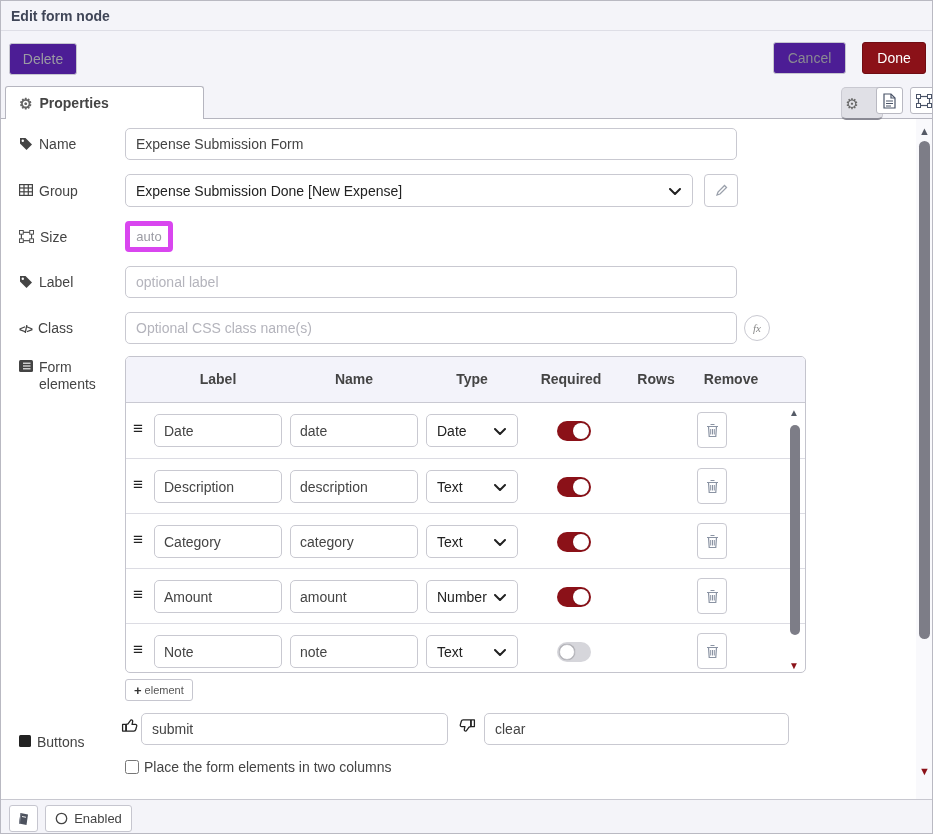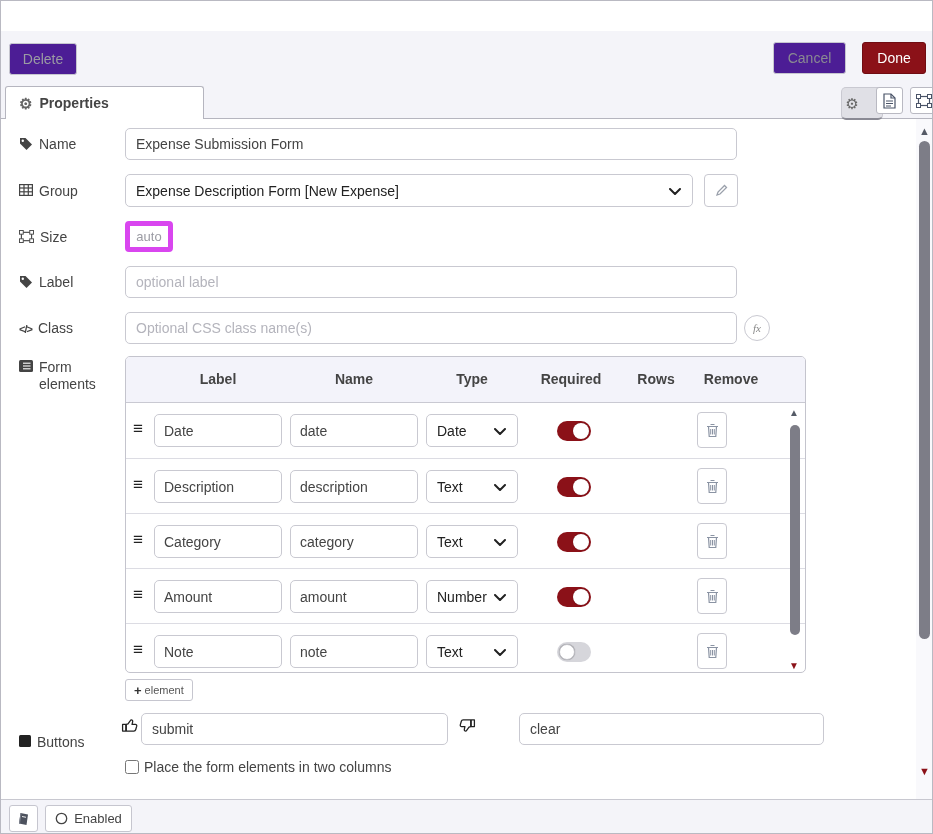--- a/index.html
+++ b/index.html
@@ -86,20 +86,23 @@
   .mscroll .up{position:absolute;top:6px;left:3px;font-size:11px;color:#555a66;}
   .mscroll .dn{position:absolute;top:646px;left:3px;font-size:11px;color:#8B1118;}
   .mscroll .thumb{position:absolute;left:3px;top:22px;width:11px;height:498px;background:#7d7d87;border-radius:6px;}
   .codeic{font-size:11px;font-weight:bold;color:#444;letter-spacing:-1px;}
 </style>
 </head>
 <body>
 
 <div class="dialog">
 
+  <div class="hdr">
+    <span class="hdr-title">Edit form node</span>
+  </div>
 
   <div class="toolbar">
     <button class="btn btn-delete">Delete</button>
     <button class="btn btn-cancel">Cancel</button>
     <button class="btn btn-done">Done</button>
   </div>
 
   <div class="tabrow"></div>
   <div class="tabrow-line"></div>
   <div class="tab">
@@ -141,21 +144,21 @@
     <svg width="14" height="12" viewBox="0 0 14 12">
       <rect x="0.6" y="0.6" width="12.8" height="10.8" fill="none" stroke="#444" stroke-width="1.2"></rect>
       <line x1="0.6" y1="4" x2="13.4" y2="4" stroke="#444" stroke-width="1.2"></line>
       <line x1="0.6" y1="7.8" x2="13.4" y2="7.8" stroke="#444" stroke-width="1.2"></line>
       <line x1="5" y1="0.6" x2="5" y2="11.4" stroke="#444" stroke-width="1.2"></line>
       <line x1="9.3" y1="0.6" x2="9.3" y2="11.4" stroke="#444" stroke-width="1.2"></line>
     </svg>
     <span>Group</span>
   </div>
   <div class="sel" style="left:124px;top:173px;width:568px;">
-    <span>Expense Description Form [New Expense]</span>
+    <span>Expense Submission Done [New Expense]</span>
     <svg class="chev" width="12" height="7" viewBox="0 0 12 7">
       <polyline points="1,1 6,6 11,1" fill="none" stroke="#222" stroke-width="2" stroke-linecap="round" stroke-linejoin="round"></polyline>
     </svg>
   </div>
   <div class="sqbtn" style="left:703px;top:173px;width:34px;height:33px;">
     <svg width="13" height="13" viewBox="0 0 13 13">
       <path d="M2 11 l1-3 6.5-6.5 2 2 L5 10 z" fill="none" stroke="#9aa0ab" stroke-width="1.3"></path>
     </svg>
   </div>
 
@@ -345,21 +348,21 @@
   </div>
   <svg style="position:absolute;left:120px;top:716px;" width="17" height="17" viewBox="0 0 16 16">
     <path d="M5 7 v6.2 h7.2 c.8 0 1.4-.5 1.6-1.2 l1-3.4 c.2-.8-.4-1.6-1.3-1.6 h-3.1 l.6-2.7 c.16-.8-.45-1.5-1.2-1.5 -.4 0-.8.2-1 .55 L6.6 6.4 5 7 z M1.5 7 h3 v6.2 h-3 z" fill="none" stroke="#222" stroke-width="1.2" stroke-linejoin="round"></path>
   </svg>
   <input class="inp" style="left: 140px; top: 712px; width: 307px;" value="submit">
   <svg style="position:absolute;left:458px;top:716px;" width="17" height="17" viewBox="0 0 16 16">
     <g transform="rotate(180 8 8)">
       <path d="M5 7 v6.2 h7.2 c.8 0 1.4-.5 1.6-1.2 l1-3.4 c.2-.8-.4-1.6-1.3-1.6 h-3.1 l.6-2.7 c.16-.8-.45-1.5-1.2-1.5 -.4 0-.8.2-1 .55 L6.6 6.4 5 7 z M1.5 7 h3 v6.2 h-3 z" fill="none" stroke="#222" stroke-width="1.2" stroke-linejoin="round"></path>
     </g>
   </svg>
-  <input class="inp" style="left: 483px; top: 712px; width: 305px; margin-left: 35px;" value="clear">
+  <input class="inp" style="left: 483px; top: 712px; width: 305px;" value="clear">
 
   <div class="chkrow">
     <input type="checkbox" style="">
     <span>Place the form elements in two columns</span>
   </div>
 
   <div class="mscroll">
     <span class="up">▲</span>
     <span class="thumb"></span>
     <span class="dn">▼</span>

